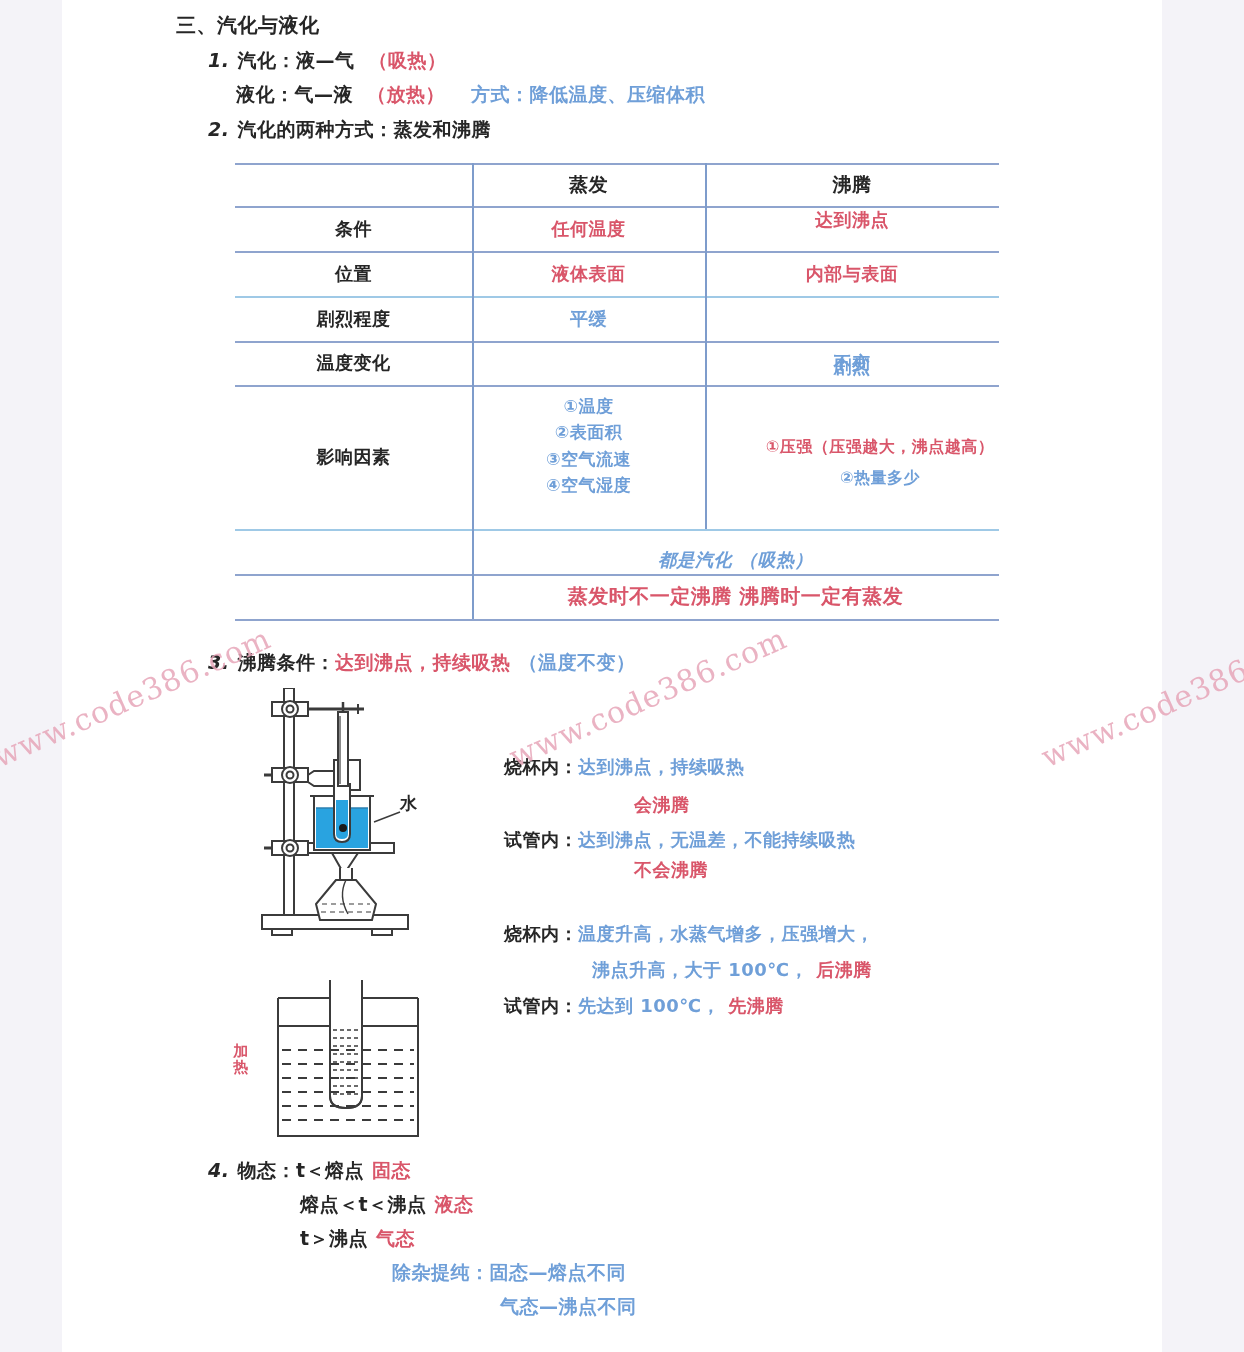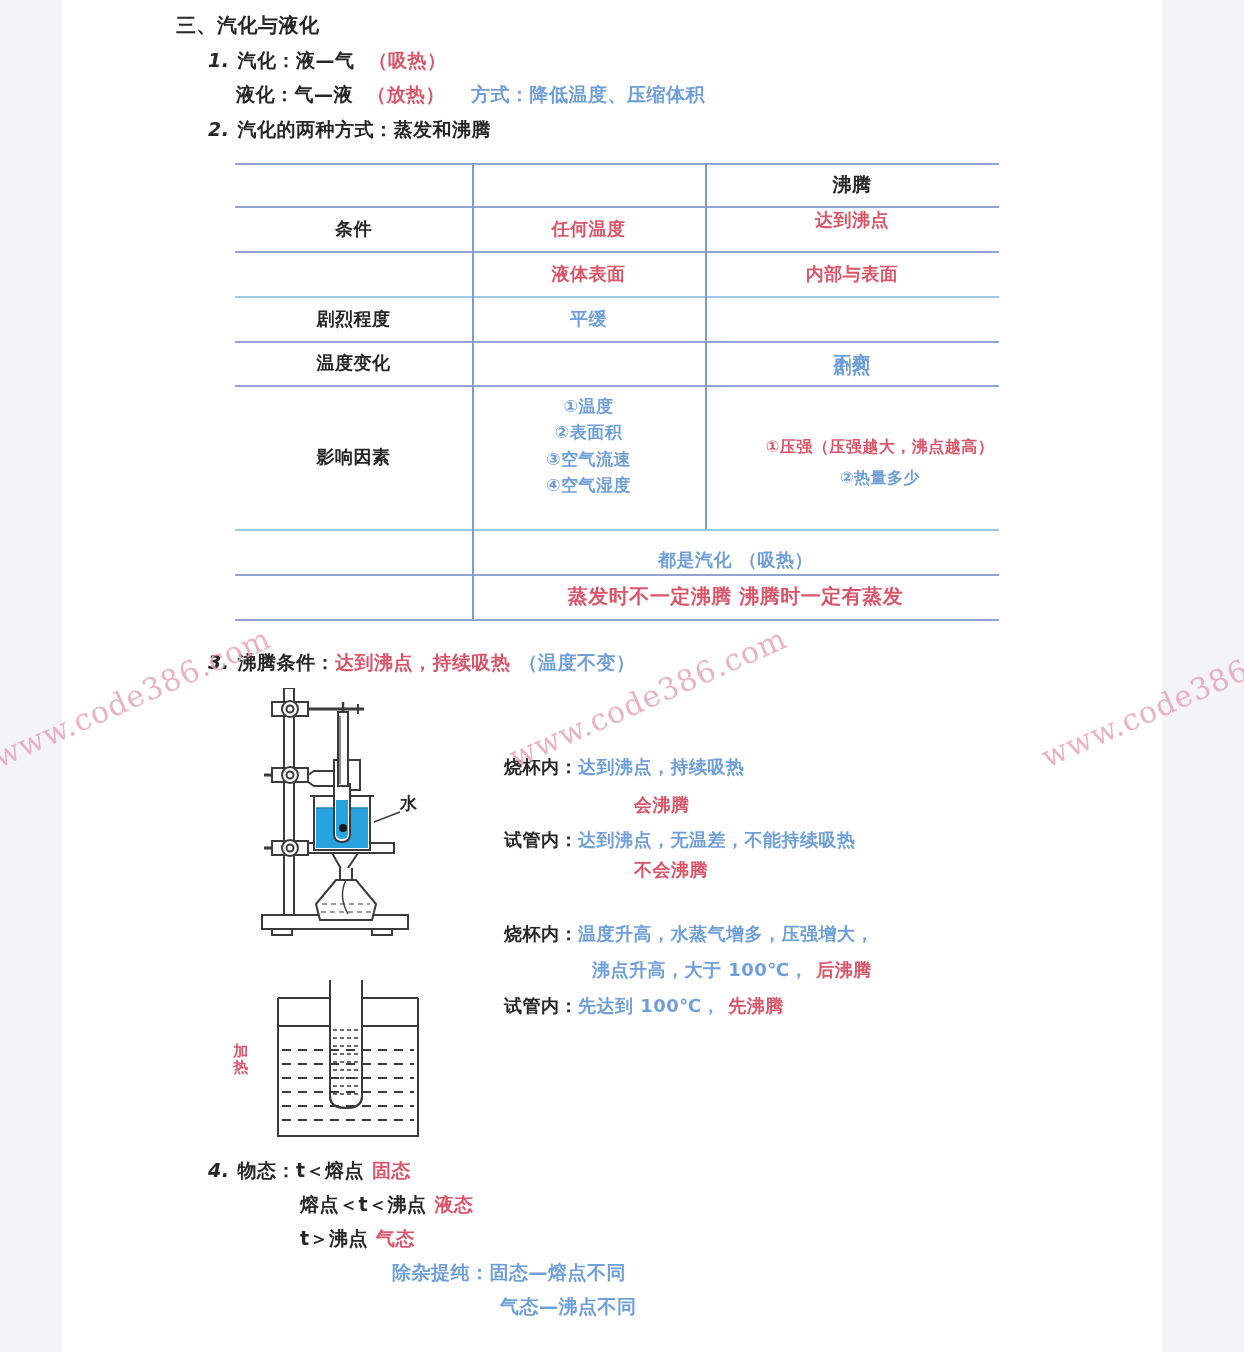--- a/index.html
+++ b/index.html
@@ -117,26 +117,28 @@
     <div class="hl light" style="top:133px"></div>
     <div class="hl" style="top:178px"></div>
     <div class="hl" style="top:222px"></div>
     <div class="hl light" style="top:366px"></div>
     <div class="hl" style="top:411px"></div>
     <div class="hl" style="top:456px"></div>
 
     <div class="vl" style="left:237px; top:0px; height:456px"></div>
     <div class="vl" style="left:470px; top:0px; height:366px"></div>
 
+    <div class="cell hw ink-black" style="left:237px; top:0px; width:233px; height:43px; font-size:19px;">蒸发</div>
     <div class="cell hw ink-black" style="left:470px; top:0px; width:294px; height:43px; font-size:19px;">沸腾</div>
 
     <div class="cell hw ink-black" style="left:0px; top:43px; width:237px; height:45px; font-size:18px;">条件</div>
     <div class="cell hw ink-red" style="left:237px; top:43px; width:233px; height:45px; font-size:18px;">任何温度</div>
     <div class="cell hw ink-red" style="left:470px; top:34px; width:294px; height:45px; font-size:18px;">达到沸点</div>
 
+    <div class="cell hw ink-black" style="left:0px; top:88px; width:237px; height:45px; font-size:18px;">位置</div>
     <div class="cell hw ink-red" style="left:237px; top:88px; width:233px; height:45px; font-size:18px;">液体表面</div>
     <div class="cell hw ink-red" style="left:470px; top:88px; width:294px; height:45px; font-size:18px;">内部与表面</div>
 
     <div class="cell hw ink-black" style="left:0px; top:133px; width:237px; height:45px; font-size:18px;">剧烈程度</div>
     <div class="cell hw ink-blue" style="left:237px; top:133px; width:233px; height:45px; font-size:18px;">平缓</div>
     <div class="cell hw ink-blue" style="left:470px; top:133px; width:294px; height:45px; font-size:18px;margin-top:48px;">剧烈</div>
 
     <div class="cell hw ink-black" style="left:0px; top:178px; width:237px; height:44px; font-size:18px;">温度变化</div>
     <div class="cell hw ink-blue" style="left:237px; top:178px; width:233px; height:44px; font-size:18px;"></div>
     <div class="cell hw ink-blue" style="left:470px; top:178px; width:294px; height:44px; font-size:18px;">不变</div>
@@ -148,21 +150,21 @@
       <div>②表面积</div>
       <div>③空气流速</div>
       <div>④空气湿度</div>
     </div>
 
     <div class="cell multi hw" style="left:470px; top:272px; width:294px; font-size:16px; text-align:center;margin-left:28px;">
       <div class="ink-red">①压强（压强越大，沸点越高）</div>
       <div class="ink-blue" style="margin-top:6px">②热量多少</div>
     </div>
 
-    <div class="cell hw ink-blue" style="left:237px; top:366px; width:527px; height:61px; font-size:18px;">都是汽化 （吸热）</div>
+    <div class="cell hw ink-blue" style="left:237px; top:366px; width:527px; height:61px; font-size:18px;font-style:italic;">都是汽化 （吸热）</div>
 
     <div class="cell hw ink-red" style="left:237px; top:411px; width:527px; height:45px; font-size:20px;">蒸发时不一定沸腾 沸腾时一定有蒸发</div>
   </div>
 
   <div class="line hw" id="l3">
     <span class="seg hw-i ink-black">3.</span><span class="sp-s"></span><span class="seg ink-black">沸腾条件：</span><span class="seg ink-red">达到沸点，持续吸热</span><span class="sp-s"></span><span class="seg ink-blue">（温度不变）</span>
   </div>
 
   <div id="rig">
     <svg width="240" height="250" viewBox="0 0 240 250">

